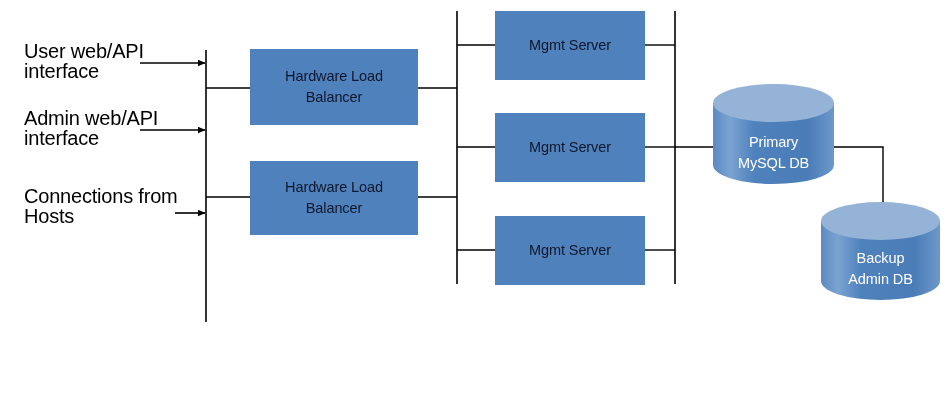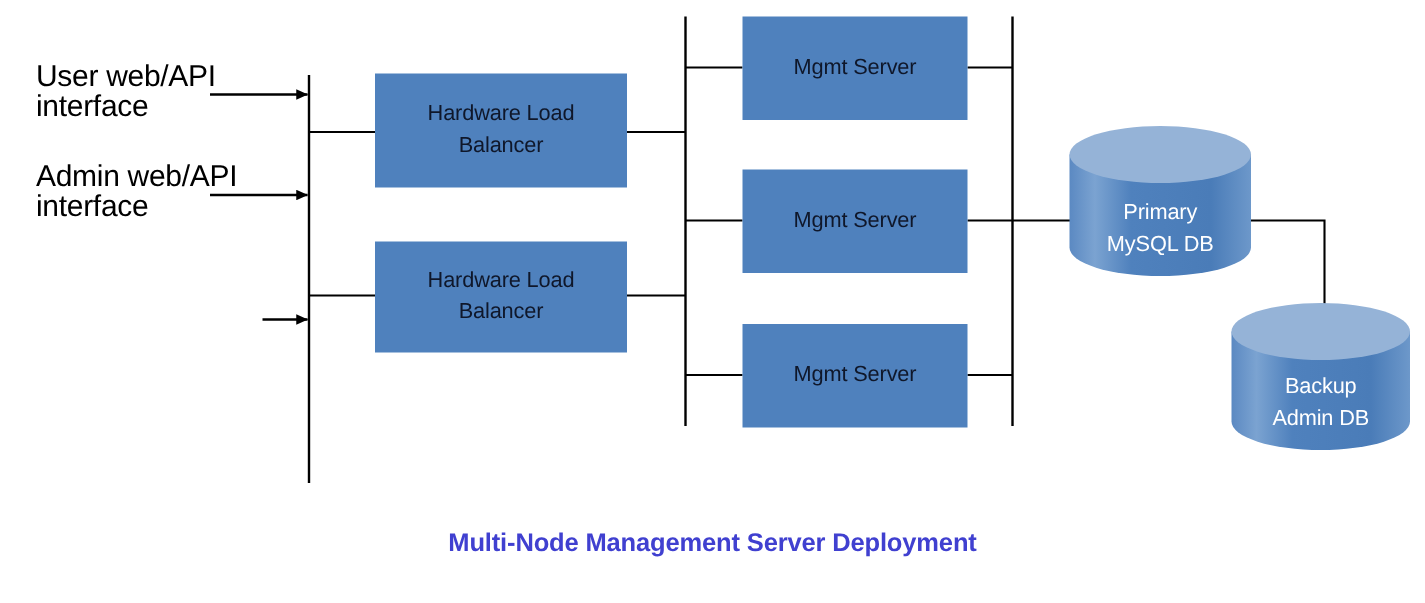--- a/index.html
+++ b/index.html
@@ -133,20 +133,22 @@
       <ellipse cx="880.5" cy="221" rx="59.5" ry="19" fill="#95b3d7"></ellipse>
     </g>
   </svg>
 
   <div class="io-label" style="left:24px; top:41px; width:150px;">User web/API
 interface</div>
 
   <div class="io-label" style="left:24px; top:108px; width:150px;">Admin web/API
 interface</div>
 
+  <div class="io-label" style="left:24px; top:186px; width:160px;">Connections from
+Hosts</div>
 
   <div class="node-box" style="left:250px; top:49px; width:168px; height:76px;">
     <span>Hardware Load
 Balancer</span>
   </div>
 
   <div class="node-box" style="left:250px; top:161px; width:168px; height:74px;">
     <span>Hardware Load
 Balancer</span>
   </div>
@@ -166,15 +168,14 @@
   <div class="cyl" style="left:713px; top:84px; width:121px; height:100px;">
     <div class="cyl-label" style="top:48px;">Primary
 MySQL DB</div>
   </div>
 
   <div class="cyl" style="left:821px; top:202px; width:119px; height:98px;">
     <div class="cyl-label" style="top:46px;">Backup
 Admin DB</div>
   </div>
 
-  <div id="diagram-title">Multi-Node Management Server Deployment</div>
 
 </div>
 
 </body></html>

